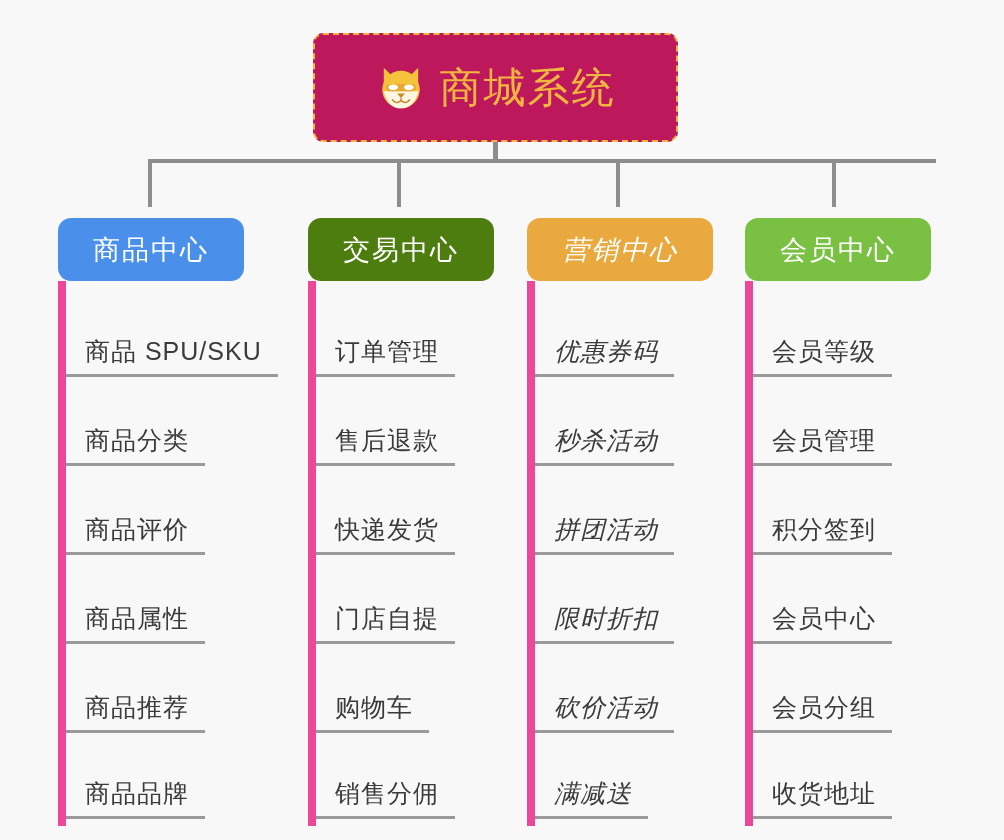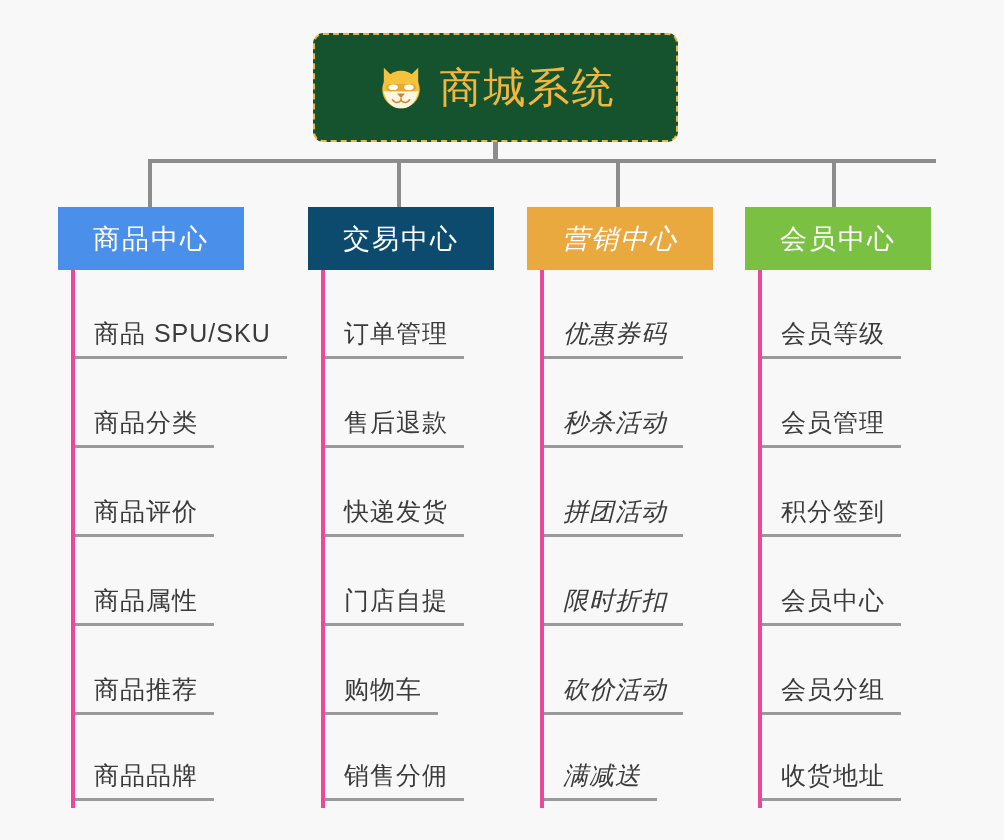--- a/index.html
+++ b/index.html
@@ -21,21 +21,21 @@
   }
 
   
   .root-node {
     position: absolute;
     left: 313px;
     top: 33px;
     width: 365px;
     height: 109px;
     box-sizing: border-box;
-    background: #14532d;
+    background: #be185d;
     border: 2px dashed #f0b440;
     border-radius: 10px;
     display: flex;
     align-items: center;
     justify-content: center;
     gap: 14px;
   }
   .root-emoji {
     width: 50px;
     height: 50px;
@@ -84,42 +84,42 @@
   }
   .branch-1 { left: 58px;  width: 240px; }
   .branch-2 { left: 308px; width: 215px; }
   .branch-3 { left: 527px; width: 215px; font-style: italic; }
   .branch-4 { left: 745px; width: 215px; }
 
   .branch-header {
     width: 186px;
     height: 63px;
     box-sizing: border-box;
-    border-radius: 0;
+    border-radius: 13px;
     display: flex;
     align-items: center;
     justify-content: center;
     color: #ffffff;
     font-size: 27px;
     letter-spacing: 2px;
     white-space: nowrap;
+    margin-top: 11px;
   }
   .hdr-1 { background: #4a90ea; }
-  .hdr-2 { background: #0c4a6e; }
+  .hdr-2 { background: #4d7c0f; }
   .hdr-3 { background: #eaa93f; }
   .hdr-4 { background: #7ac143; }
 
   
   .leaf-list {
     position: relative;
     margin-top: 0;
-    padding-top: 7px;
+    padding-top: 14px;
     padding-left: 17px;
-    border-left: 4px solid #ec4899;
-    margin-left: 13px;
+    border-left: 8px solid #ec4899;
   }
   .leaf-item {
     position: relative;
     height: 89px;
     box-sizing: border-box;
     display: flex;
     align-items: flex-end;
     padding-bottom: 7px;
   }
   .leaf-label {

